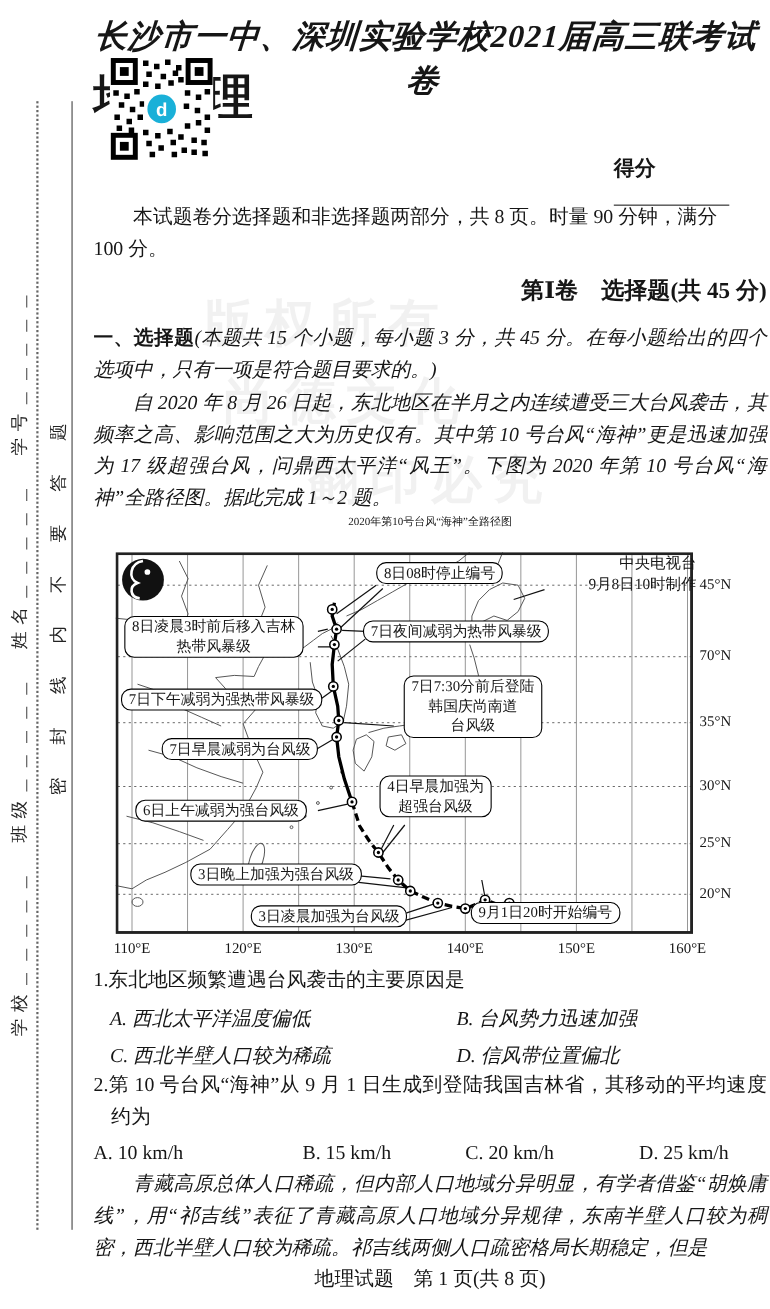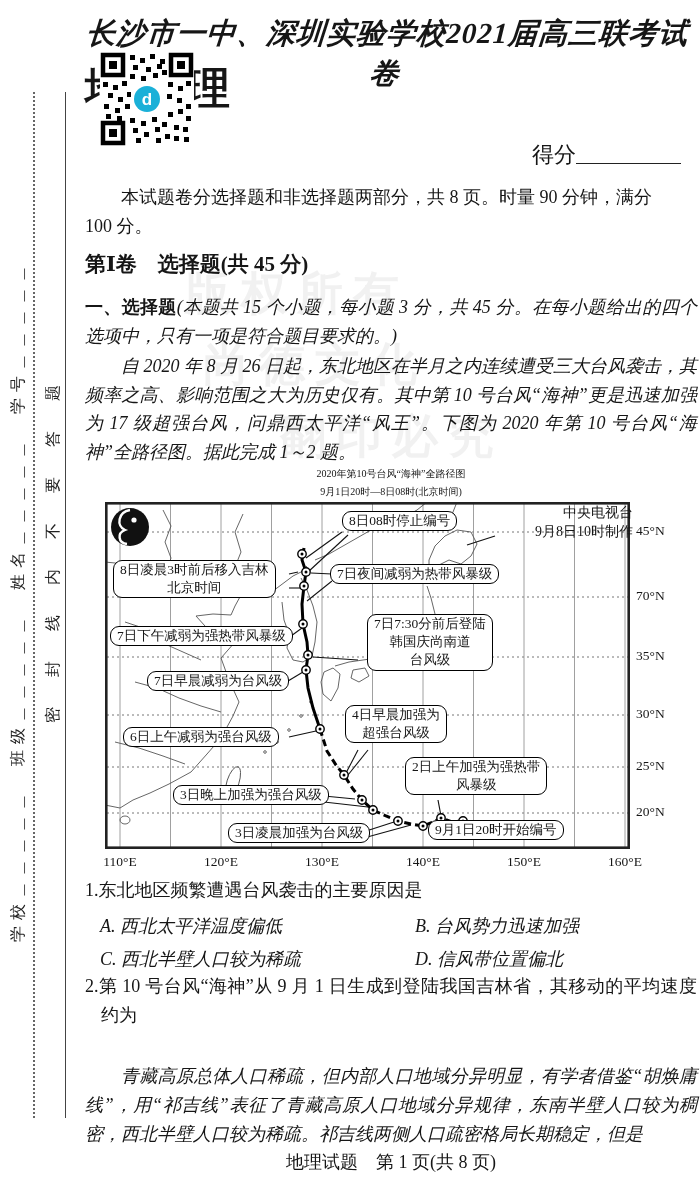--- a/index.html
+++ b/index.html
@@ -17,31 +17,31 @@
   .watermark{position:absolute;left:185px;top:258px;z-index:0;color:rgba(60,60,60,0.07);
              font-size:46px;letter-spacing:10px;line-height:1.55;font-weight:bold;}
   .watermark div:nth-child(2){margin-left:18px;}
   .watermark div:nth-child(3){margin-left:95px;}
   
   .exam-title{position:absolute;left:80px;top:14px;width:612px;text-align:center;
               font-size:29px;font-weight:bold;font-style:italic;letter-spacing:1px;
               transform:skewX(-4deg);}
   .subject{position:absolute;left:85px;top:60px;width:612px;text-align:left;
            font-size:43px;font-weight:bold;letter-spacing:8px;}
-  .score-row{position:absolute;left:532px;top:140px;font-size:22px;font-weight:normal;}
+  .score-row{position:absolute;left:558px;top:140px;font-size:19px;font-weight:bold;}
   .score-blank{display:inline-block;width:105px;border-bottom:1.6px solid #222;height:20px;
                vertical-align:-2px;}
   
   .qr{position:absolute;left:100px;top:52px;width:94px;height:94px;}
   
   .blk{position:absolute;left:85px;width:612px;line-height:29px;font-size:18px;
        text-align:justify;z-index:1;}
   .indent{text-indent:2em;}
   .kai{font-style:italic;}
-  .sec-head{position:absolute;left:85px;top:250px;width:612px;text-align:left;
+  .sec-head{position:absolute;left:85px;top:250px;width:612px;text-align:right;
             font-size:21px;font-weight:bold;z-index:1;}
   .qnum{padding-left:16px;text-indent:-16px;}
   .opt2col{display:grid;grid-template-columns:315px auto;padding-left:15px;font-style:italic;}
   .opt4col{display:flex;padding-left:0;}
   .opt4col span:nth-child(1){width:190px;}
   .opt4col span:nth-child(2){width:148px;}
   .opt4col span:nth-child(3){width:158px;}
   .footer{position:absolute;left:85px;top:1150px;width:612px;text-align:center;
           font-size:18px;z-index:1;}
   
@@ -111,21 +111,20 @@
 
   <div class="sec-head">第Ⅰ卷　选择题(共 45 分)</div>
 
   <div class="blk" style="top:293px">
     <span style="font-weight:bold">一、选择题</span><span class="kai">(本题共 15 个小题，每小题 3 分，共 45 分。在每小题给出的四个选项中，只有一项是符合题目要求的。)</span>
   </div>
 
   <div class="blk kai indent" style="top:352px;line-height:28.5px">自 2020 年 8 月 26 日起，东北地区在半月之内连续遭受三大台风袭击，其频率之高、影响范围之大为历史仅有。其中第 10 号台风“海神”更是迅速加强为 17 级超强台风，问鼎西太平洋“风王”。下图为 2020 年第 10 号台风“海神”全路径图。据此完成 1～2 题。</div>
 
   <div class="map-title" style="top:467px">2020年第10号台风“海神”全路径图</div>
-  <div class="map-title" style="top:485px">9月1日20时—8日08时(北京时间)</div>
 
   <div class="map-wrap">
     <svg class="mainmap" id="map-svg" width="525" height="350" viewBox="0 0 525 350">
         <line x1="2" y1="311" x2="523" y2="311" class="gh"></line>
         <line x1="2" y1="265" x2="523" y2="265" class="gh"></line>
         <line x1="2" y1="213" x2="523" y2="213" class="gh"></line>
         <line x1="2" y1="155" x2="523" y2="155" class="gh"></line>
         <line x1="2" y1="95" x2="523" y2="95" class="gh"></line>
         <line x1="2" y1="30" x2="523" y2="30" class="gh"></line>
         <line x1="520" y1="2" x2="520" y2="345" class="gv"></line>
@@ -217,32 +216,30 @@
         <circle cx="318" cy="324" r="4.2" class="ty-o"></circle>
         <circle cx="318" cy="324" r="1.5" class="ty-i"></circle>
         <circle cx="336" cy="316" r="4.2" class="ty-o"></circle>
         <circle cx="336" cy="316" r="1.5" class="ty-i"></circle>
         <circle cx="358" cy="319" r="4.2" class="ty-o"></circle>
         <circle cx="358" cy="319" r="1.5" class="ty-i"></circle>
       </svg>
 
     <div class="callout" style="left:237px;top:9px">8日08时停止编号</div>
     <div class="callout" style="left:8px;top:58px">8日凌晨3时前后移入吉林
-北京时间</div>
+热带风暴级</div>
     <div class="callout" style="left:225px;top:62px">7日夜间减弱为热带风暴级</div>
     <div class="callout" style="left:5px;top:124px">7日下午减弱为强热带风暴级</div>
     <div class="callout" style="left:262px;top:112px">7日7:30分前后登陆
 韩国庆尚南道
 台风级</div>
     <div class="callout" style="left:42px;top:169px">7日早晨减弱为台风级</div>
     <div class="callout" style="left:240px;top:203px">4日早晨加强为
 超强台风级</div>
     <div class="callout" style="left:18px;top:225px">6日上午减弱为强台风级</div>
-    <div class="callout" style="left:300px;top:255px">2日上午加强为强热带
-风暴级</div>
     <div class="callout" style="left:68px;top:283px">3日晚上加强为强台风级</div>
     <div class="callout" style="left:123px;top:321px">3日凌晨加强为台风级</div>
     <div class="callout" style="left:323px;top:318px">9月1日20时开始编号</div>
     <div class="credit">中央电视台
 9月8日10时制作</div>
 
     <span class="latlab" style="top:21px">45°N</span>
     <span class="latlab" style="top:86px">70°N</span>
     <span class="latlab" style="top:146px">35°N</span>
     <span class="latlab" style="top:204px">30°N</span>
@@ -261,18 +258,24 @@
     <div class="opt2col" style="margin-top:5px;line-height:33px">
       <span>A. 西北太平洋温度偏低</span>
       <span>B. 台风势力迅速加强</span>
       <span>C. 西北半壁人口较为稀疏</span>
       <span>D. 信风带位置偏北</span>
     </div>
   </div>
 
   <div class="blk" style="top:972px">
     <div class="qnum">2.第 10 号台风“海神”从 9 月 1 日生成到登陆我国吉林省，其移动的平均速度约为</div>
+    <div class="opt4col" style="margin-top:4px">
+      <span>A. 10 km/h</span>
+      <span>B. 15 km/h</span>
+      <span>C. 20 km/h</span>
+      <span>D. 25 km/h</span>
+    </div>
   </div>
 
   <div class="blk kai indent" style="top:1062px;line-height:29px">青藏高原总体人口稀疏，但内部人口地域分异明显，有学者借鉴“胡焕庸线”，用“祁吉线”表征了青藏高原人口地域分异规律，东南半壁人口较为稠密，西北半壁人口较为稀疏。祁吉线两侧人口疏密格局长期稳定，但是</div>
 
   <div class="footer">地理试题　第 1 页(共 8 页)</div>
 </div>
 
 </body></html>

